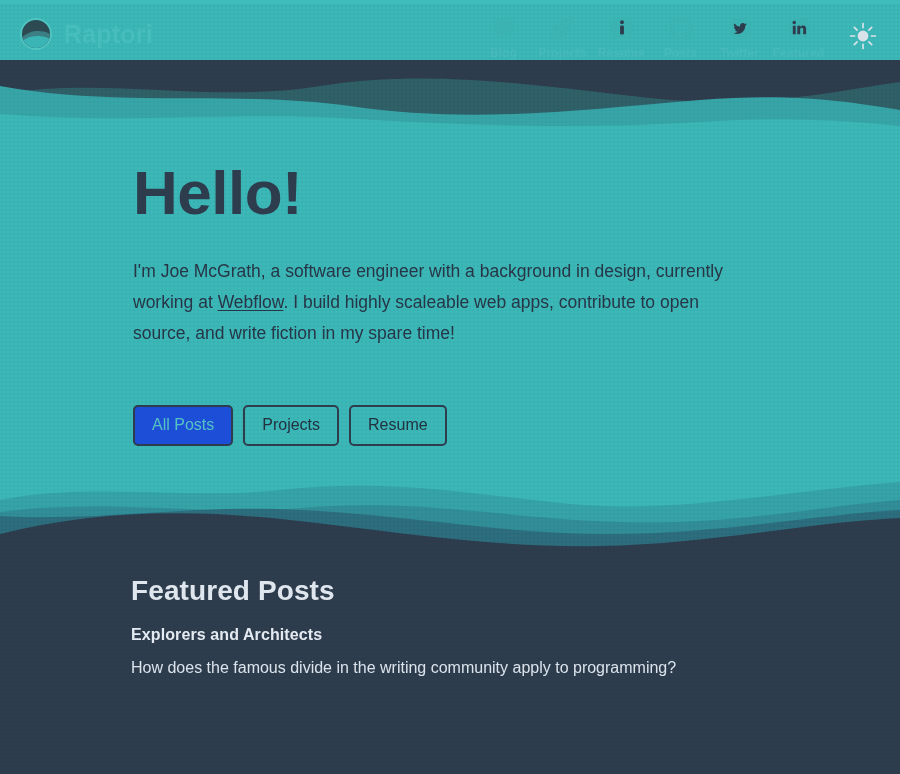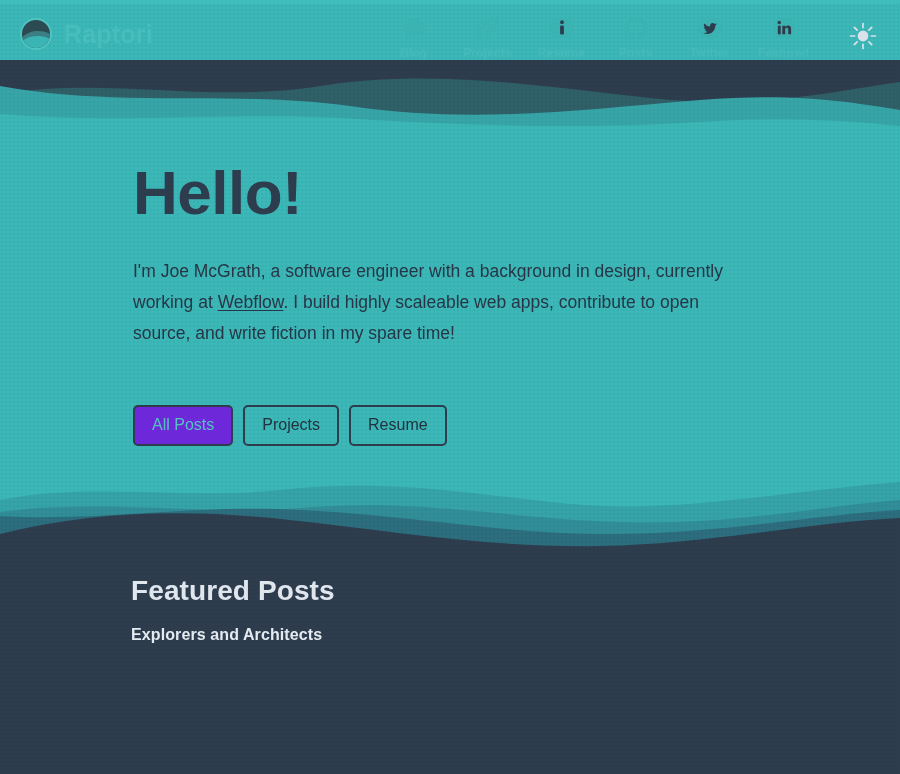--- a/index.html
+++ b/index.html
@@ -83,21 +83,21 @@
     color: #47bdbd;
     font-size: 25px;
     font-weight: bold;
     letter-spacing: .2px;
   }
 
   
   .nav {
     display: flex;
     align-items: flex-start;
-    gap: 15px;
+    gap: 0px;
     margin-top: 11px;
   }
 
   .nav-item {
     width: 59px;
     display: flex;
     flex-direction: column;
     align-items: center;
     gap: 5px;
     text-decoration: none;
@@ -210,21 +210,21 @@
     padding: 9px 17px 10px;
     border-radius: 5px;
     border: 2px solid #2e3d4d;
     background: transparent;
     color: #22323f;
     cursor: pointer;
     line-height: 1.15;
     white-space: nowrap;
   }
   .btn.primary {
-    background: #6d28d9;
+    background: #1d4ed8;
     color: #56c3c3;
     border-color: #2e3d4d;
   }
 
   
   .featured {
     position: absolute;
     top: 575px;
     left: 131px;
     width: 700px;
@@ -395,15 +395,16 @@
   </div>
 
 </section>
 
 <section class="featured">
 
   <h2 class="featured-title">Featured Posts</h2>
 
   <article>
     <a class="post-title" href="#">Explorers and Architects</a>
+    <p class="post-desc">How does the famous divide in the writing community apply to programming?</p>
   </article>
 
 </section>
 
 </body></html>

